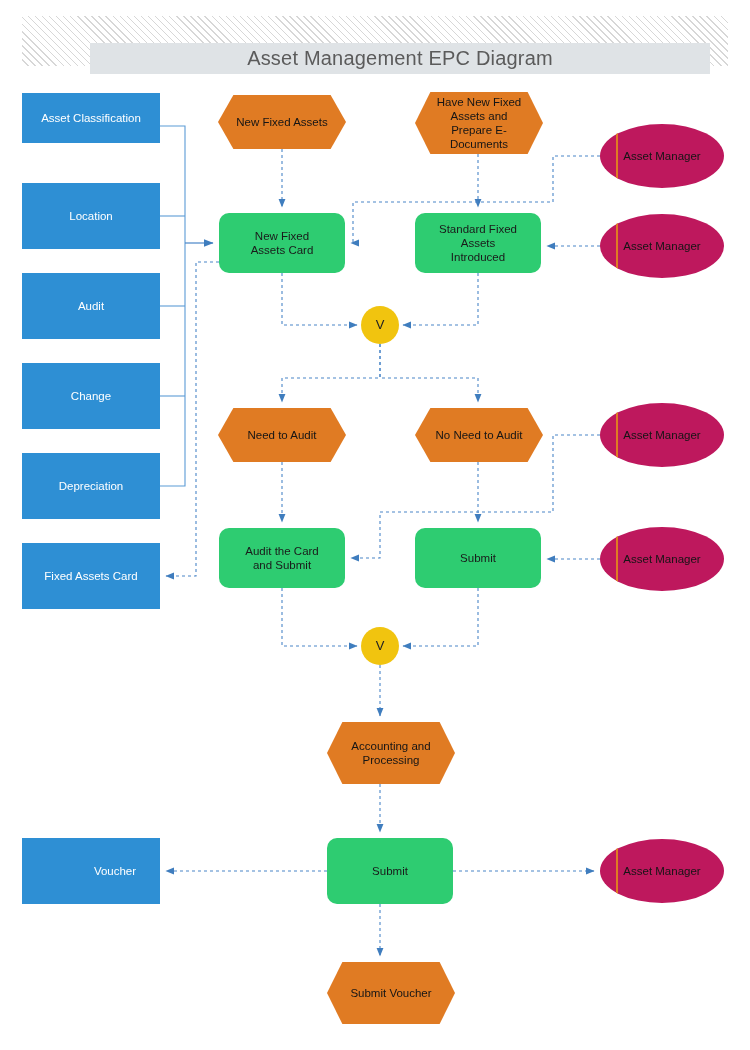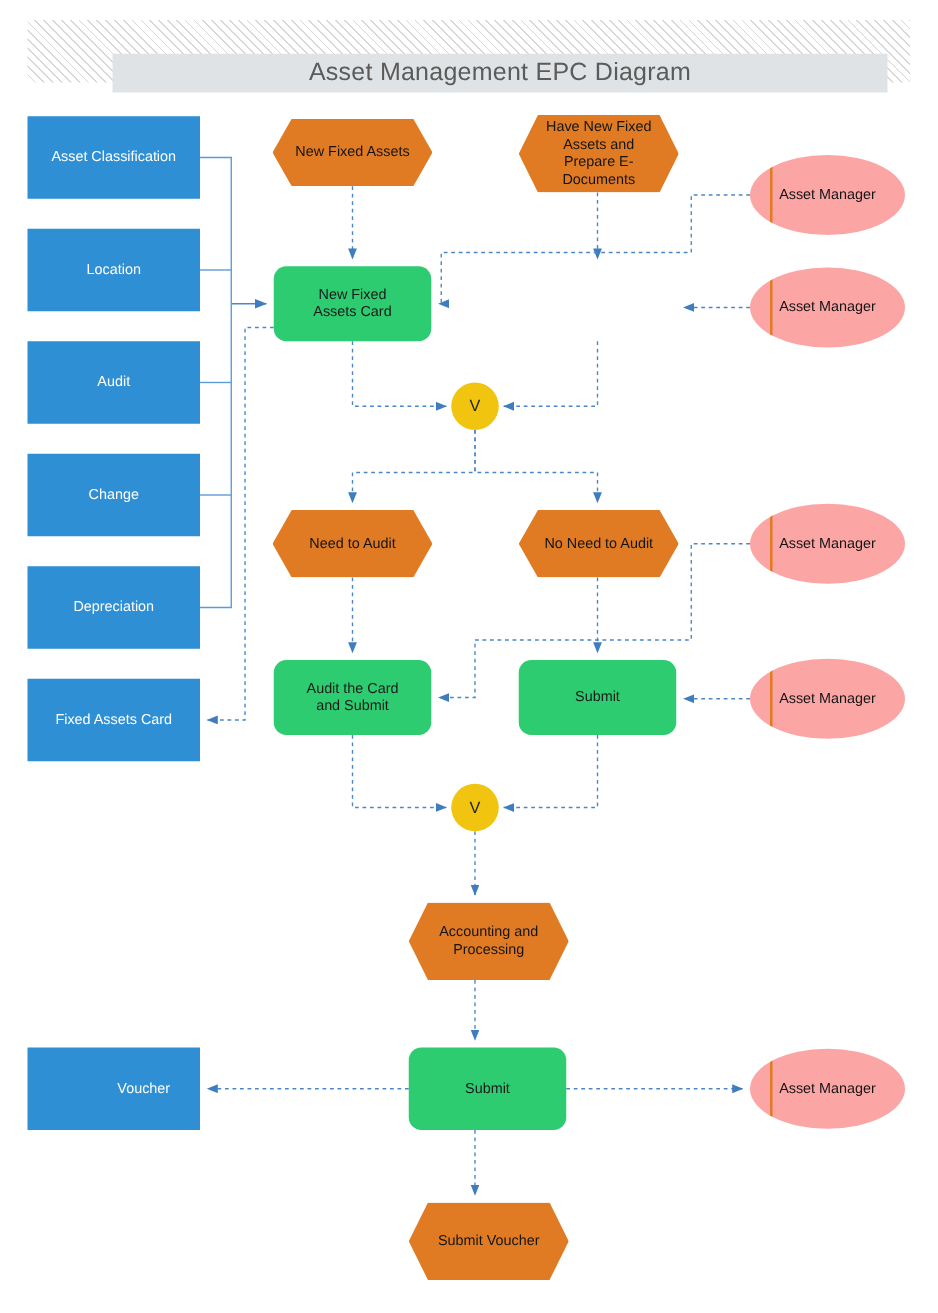--- a/index.html
+++ b/index.html
@@ -40,21 +40,21 @@
     padding:0 20px;
   }
 
   .evt{
     background:#e07b23;color:#151515;font-size:11.5px;
     clip-path:polygon(12% 0%, 88% 0%, 100% 50%, 88% 100%, 12% 100%, 0% 50%);
     padding:0 14px;
   }
 
   .org{
-    background:#fca5a5;color:#151515;font-size:11.5px;
+    background:#be185d;color:#151515;font-size:11.5px;
     border-radius:50%;
     overflow:hidden;
   }
   .org::before{
     content:"";position:absolute;left:13%;top:0;bottom:0;width:1.5px;background:#e07b23;
   }
 
   .conn{
     background:#f1c40f;color:#222;font-size:13px;border-radius:50%;
   }
@@ -125,21 +125,21 @@
       <path d="M380,784 L380,832" marker-end="url(#ah)"></path>
 
       <path d="M327,871 L166,871" marker-end="url(#ah)"></path>
 
       <path d="M453,871 L594,871" marker-end="url(#ah)"></path>
 
       <path d="M380,904 L380,956" marker-end="url(#ah)"></path>
     </g>
   </svg>
 
-  <div class="node data-box" style="left:22px;top:93px;width:138px;height:66px;align-items:center;">
+  <div class="node data-box" style="left:22px;top:93px;width:138px;height:50px;align-items:center;">
     <span class="lbl">Asset Classification</span>
   </div>
   <div class="node data-box" style="left:22px;top:183px;width:138px;height:66px;">
     <span class="lbl">Location</span>
   </div>
   <div class="node data-box" style="left:22px;top:273px;width:138px;height:66px;">
     <span class="lbl">Audit</span>
   </div>
   <div class="node data-box" style="left:22px;top:363px;width:138px;height:66px;">
     <span class="lbl">Change</span>
@@ -169,20 +169,23 @@
   <div class="node evt" style="left:327px;top:722px;width:128px;height:62px;">
     <span class="lbl">Accounting and Processing</span>
   </div>
   <div class="node evt" style="left:327px;top:962px;width:128px;height:62px;">
     <span class="lbl">Submit Voucher</span>
   </div>
 
   <div class="node fn-box" style="left:219px;top:213px;width:126px;height:60px;">
     <span class="lbl">New Fixed Assets Card</span>
   </div>
+  <div class="node fn-box" style="left:415px;top:213px;width:126px;height:60px;">
+    <span class="lbl">Standard Fixed Assets Introduced</span>
+  </div>
   <div class="node fn-box" style="left:219px;top:528px;width:126px;height:60px;">
     <span class="lbl">Audit the Card and Submit</span>
   </div>
   <div class="node fn-box" style="left:415px;top:528px;width:126px;height:60px;">
     <span class="lbl">Submit</span>
   </div>
   <div class="node fn-box" style="left:327px;top:838px;width:126px;height:66px;">
     <span class="lbl">Submit</span>
   </div>
 

